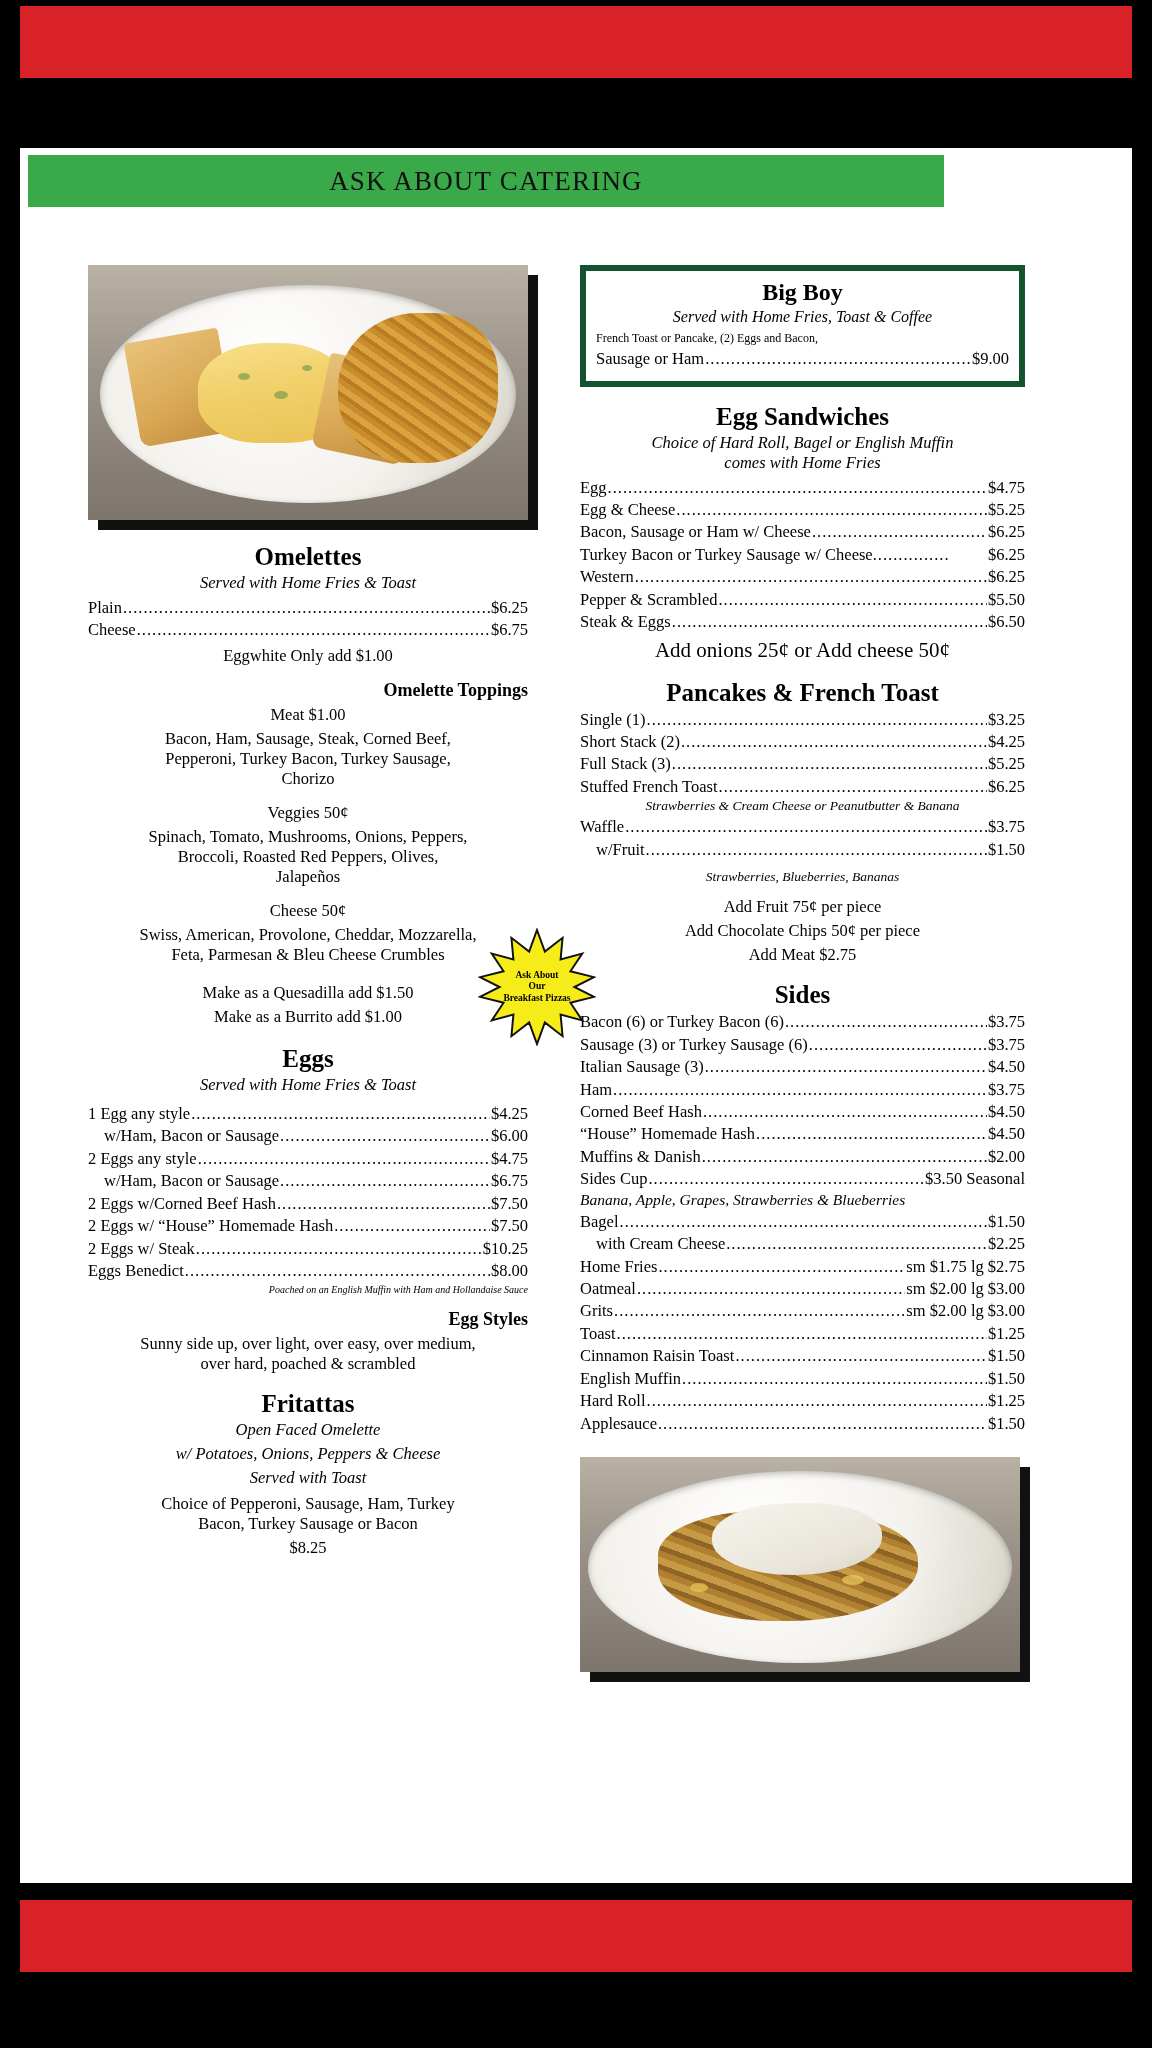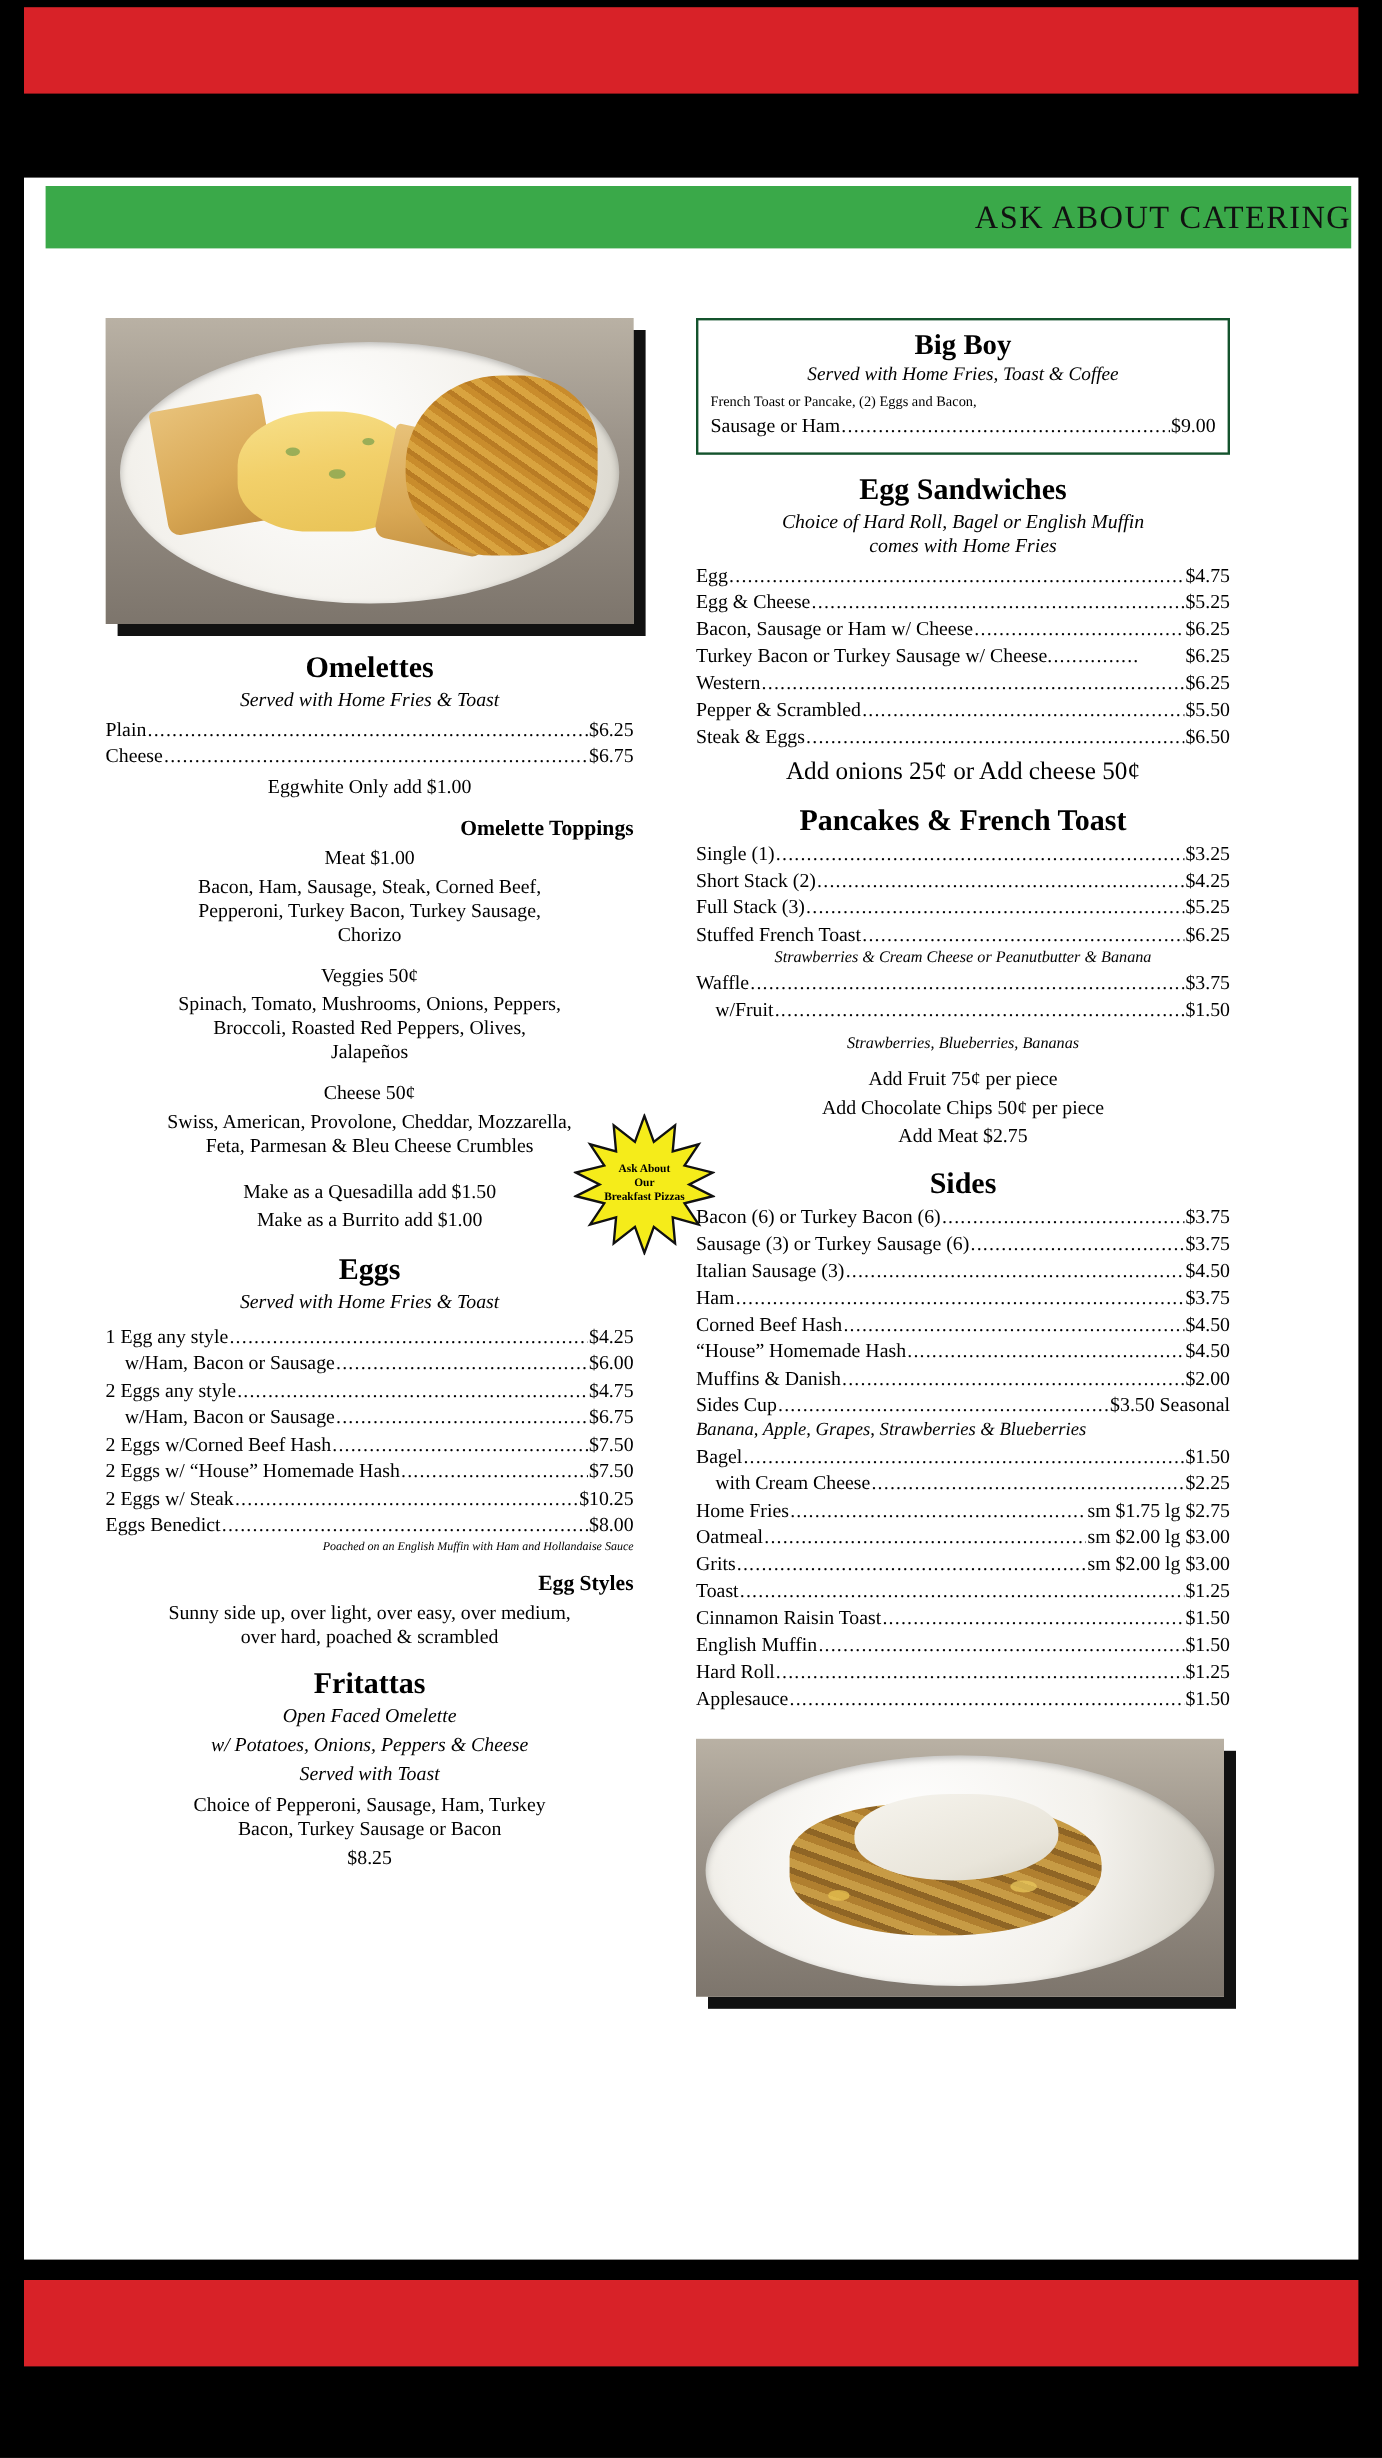--- a/index.html
+++ b/index.html
@@ -29,23 +29,23 @@
     left: 20px; top: 1900px; width: 1112px; height: 72px;
     background: #d82228;
   }
   .white-sheet {
     position: absolute;
     left: 20px; top: 148px; width: 1112px; height: 1735px;
     background: #ffffff;
   }
   .green-banner {
     position: absolute;
-    left: 28px; top: 155px; width: 1088px; height: 52px;
+    left: 28px; top: 155px; width: 916px; height: 52px;
     background: #3aa949;
-    display: flex; align-items: center; justify-content: flex-end; margin-left: 10px;
+    display: flex; align-items: center; justify-content: center;
   }
   .green-banner .txt {
     font-size: 27px;
     letter-spacing: 1.2px;
     color: #111;
     font-family: "Liberation Serif", serif;
   }
 
   .col-left {
     position: absolute;
@@ -174,21 +174,21 @@
     overflow: hidden;
     margin: 0 1px;
     white-space: nowrap;
     letter-spacing: 1px;
     color: #000;
   }
   ul.items li .pr { flex: 0 0 auto; }
   ul.items li.indent .nm { padding-left: 16px; }
 
   .box-bigboy {
-    border: 2px solid #14532d;
+    border: 6px solid #14532d;
     padding: 8px 10px 10px 10px;
     margin-bottom: 0;
   }
   .box-bigboy h2 {
     text-align: center; font-size: 24px; font-weight: bold; margin: 0 0 2px 0;
   }
   .box-bigboy .sub {
     text-align: center; font-style: italic; font-size: 16px; margin: 0 0 4px 0;
   }
   .box-bigboy .body {

